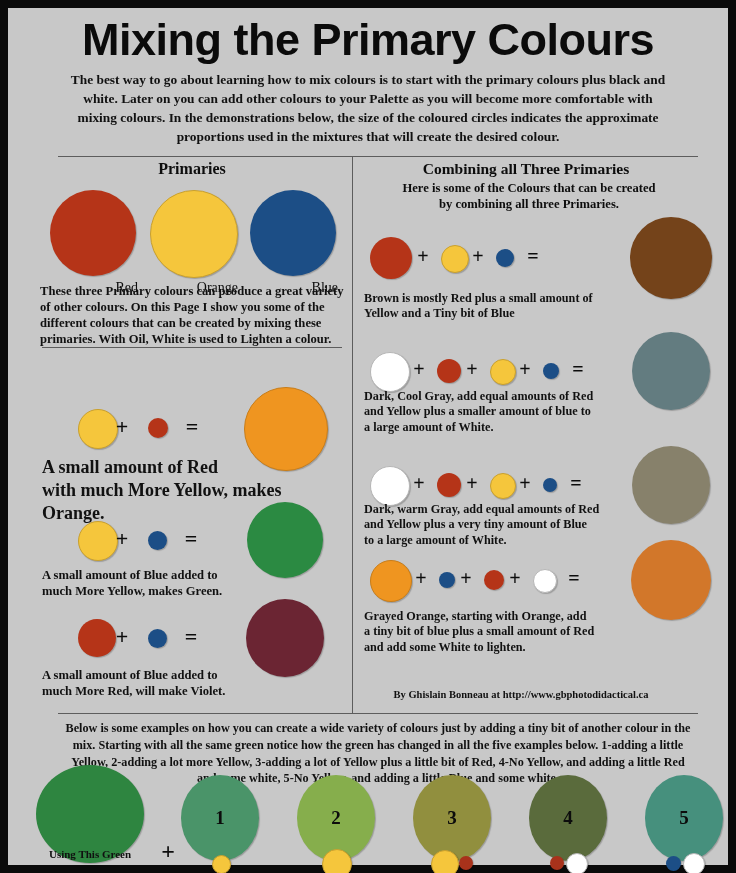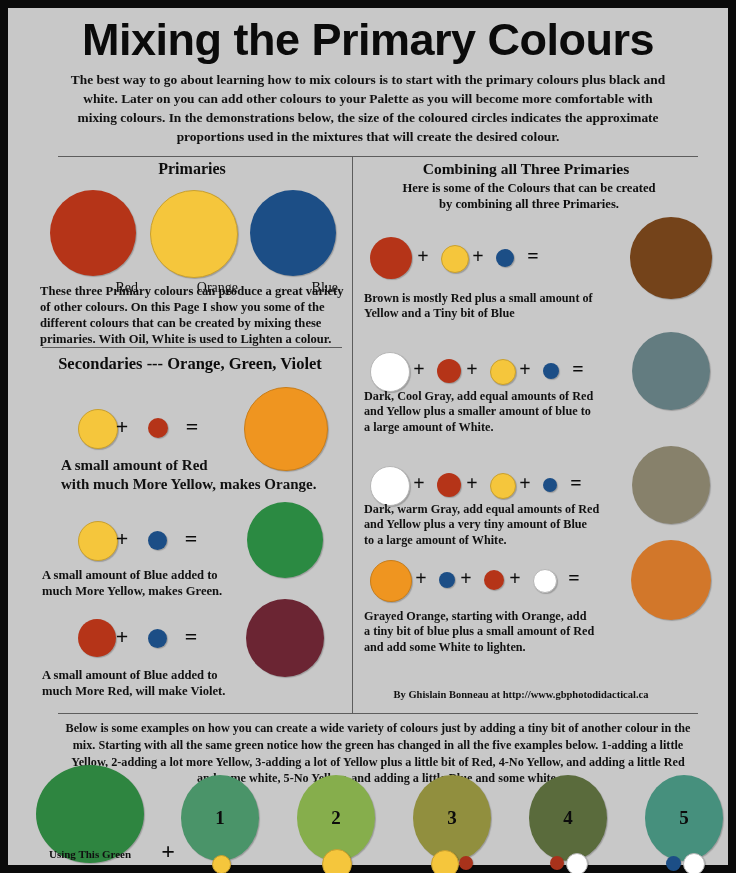--- a/index.html
+++ b/index.html
@@ -107,29 +107,28 @@
       <div class="circle" style="left: 42px; top: 182px; width: 86px; height: 86px; background: rgb(181, 52, 24);"></div>
       <div class="prim-label" style="left: 40px; top: 272px;">Red</div>
       <div class="circle" style="left: 142px; top: 182px; width: 86px; height: 86px; background: rgb(245, 198, 60); border: 1px solid rgb(201, 160, 46);"></div>
       <div class="prim-label" style="left: 140px; top: 272px;">Orange</div>
       <div class="circle" style="left: 242px; top: 182px; width: 86px; height: 86px; background: rgb(28, 78, 134);"></div>
       <div class="prim-label" style="left: 240px; top: 272px;">Blue</div>
     </div>
 
   <div class="body-text" style="left:32px;top:276px;width:306px;font-size:12.6px;">These three Primary colours can produce a great variety of other colours. On this Page I show you some of the different colours that can be created by mixing these primaries. With Oil, White is used to Lighten a colour.</div>
 
-  <div class="sec-head" style="left:26px;top:346px;width:312px;font-size:16.5px;">Secondaries  ---  Orange,  Green,  Violet</div>
 
   <div id="secondaries-rows">
       <div class="circle" style="left: 70px; top: 401px; width: 38px; height: 38px; background: rgb(245, 198, 60); border: 1px solid rgb(201, 160, 46);"></div>
       <div class="op" style="left: 102px; top: 406px; width: 24px; font-size: 22px;">+</div>
       <div class="circle" style="left: 140px; top: 410px; width: 20px; height: 20px; background: rgb(181, 52, 24);"></div>
       <div class="op" style="left: 172px; top: 406px; width: 24px; font-size: 22px;">=</div>
       <div class="circle" style="left: 236px; top: 379px; width: 82px; height: 82px; background: rgb(239, 149, 32); border: 1px solid rgb(201, 125, 24);"></div>
-      <div class="body-text" style="left: 34px; top: 448px; width: 260px; font-size: 15px; white-space: pre-line; margin-left: 19px;">A small amount of Red
+      <div class="body-text" style="left: 34px; top: 448px; width: 260px; font-size: 18px; white-space: pre-line;">A small amount of Red
 with much More Yellow, makes Orange.</div>
       <div class="circle" style="left: 70px; top: 513px; width: 38px; height: 38px; background: rgb(245, 198, 60); border: 1px solid rgb(201, 160, 46);"></div>
       <div class="op" style="left: 102px; top: 518px; width: 24px; font-size: 22px;">+</div>
       <div class="circle" style="left: 140px; top: 522.5px; width: 19px; height: 19px; background: rgb(28, 78, 134);"></div>
       <div class="op" style="left: 171px; top: 518px; width: 24px; font-size: 22px;">=</div>
       <div class="circle" style="left: 239px; top: 494px; width: 76px; height: 76px; background: rgb(43, 138, 66);"></div>
       <div class="body-text" style="left: 34px; top: 560px; width: 260px; font-size: 12.6px; white-space: pre-line;">A small amount of Blue added to
 much More Yellow, makes Green.</div>
       <div class="circle" style="left: 70px; top: 611px; width: 38px; height: 38px; background: rgb(181, 52, 24);"></div>
       <div class="op" style="left: 102px; top: 616px; width: 24px; font-size: 22px;">+</div>

